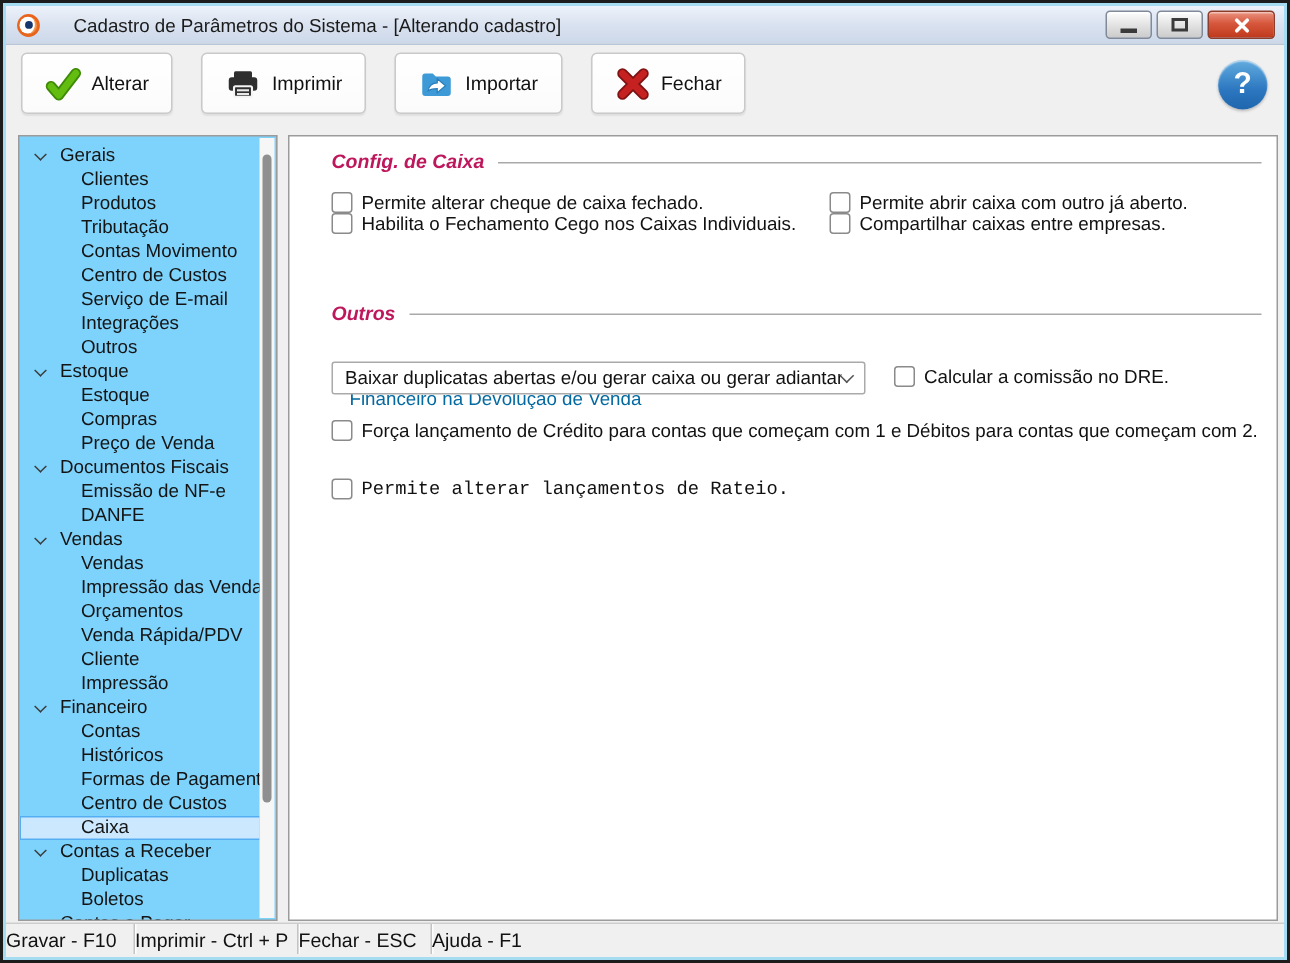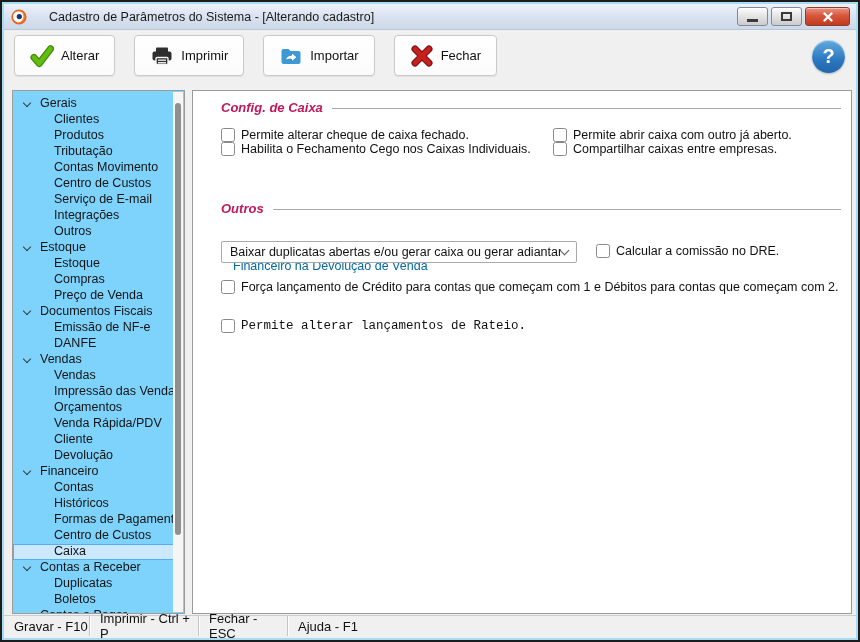--- a/index.html
+++ b/index.html
@@ -112,21 +112,21 @@
   .cb-dre{ position:absolute; top:153px; left:403px; }
   .cb-forca{ position:absolute; top:189px; left:28px; }
   .cb-rateio{ position:absolute; top:228px; left:28px;font-family:Liberation Mono, monospace; }
 
   
   .statusbar{
     position:absolute; left:2px; right:2px; bottom:4px; height:21px;
     background:#f0f0f0; border-top:1px solid #cdcdcd;
     display:flex; align-items:center; font-size:13px; color:#111;
   }
-  .sb-seg{ height:100%; display:flex; align-items:center; padding-left:10px;
+  .sb-seg{ height:100%; display:flex; align-items:center; 
            border-right:1px solid #c4c4c4; box-shadow:1px 0 0 #fdfdfd; }
   .sb-seg:nth-child(1){ width:86px; }
   .sb-seg:nth-child(2){ width:109px; }
   .sb-seg:nth-child(3){ width:89px; }
   .sb-seg:nth-child(4){ flex:1; border-right:none; box-shadow:none; }
 </style>
 </head>
 <body>
 
 <div class="window">
@@ -216,21 +216,21 @@
         <div class="tree-row child"><span class="tree-label">Preço de Venda</span></div>
         <div class="tree-row parent"><span class="tree-chevron"></span><span class="tree-label">Documentos Fiscais</span></div>
         <div class="tree-row child"><span class="tree-label">Emissão de NF-e</span></div>
         <div class="tree-row child"><span class="tree-label">DANFE</span></div>
         <div class="tree-row parent"><span class="tree-chevron"></span><span class="tree-label">Vendas</span></div>
         <div class="tree-row child"><span class="tree-label">Vendas</span></div>
         <div class="tree-row child"><span class="tree-label">Impressão das Vendas</span></div>
         <div class="tree-row child"><span class="tree-label">Orçamentos</span></div>
         <div class="tree-row child"><span class="tree-label">Venda Rápida/PDV</span></div>
         <div class="tree-row child"><span class="tree-label">Cliente</span></div>
-        <div class="tree-row child"><span class="tree-label">Devolução</span></div>
+        <div class="tree-row child"><span class="tree-label">Impressão</span></div>
         <div class="tree-row parent"><span class="tree-chevron"></span><span class="tree-label">Financeiro</span></div>
         <div class="tree-row child"><span class="tree-label">Contas</span></div>
         <div class="tree-row child"><span class="tree-label">Históricos</span></div>
         <div class="tree-row child"><span class="tree-label">Formas de Pagamento</span></div>
         <div class="tree-row child"><span class="tree-label">Centro de Custos</span></div>
         <div class="tree-row child selected"><span class="tree-label">Caixa</span></div>
         <div class="tree-row parent"><span class="tree-chevron"></span><span class="tree-label">Contas a Receber</span></div>
         <div class="tree-row child"><span class="tree-label">Duplicatas</span></div>
         <div class="tree-row child"><span class="tree-label">Boletos</span></div>
         <div class="tree-row parent"><span class="tree-chevron"></span><span class="tree-label">Contas a Pagar</span></div>

